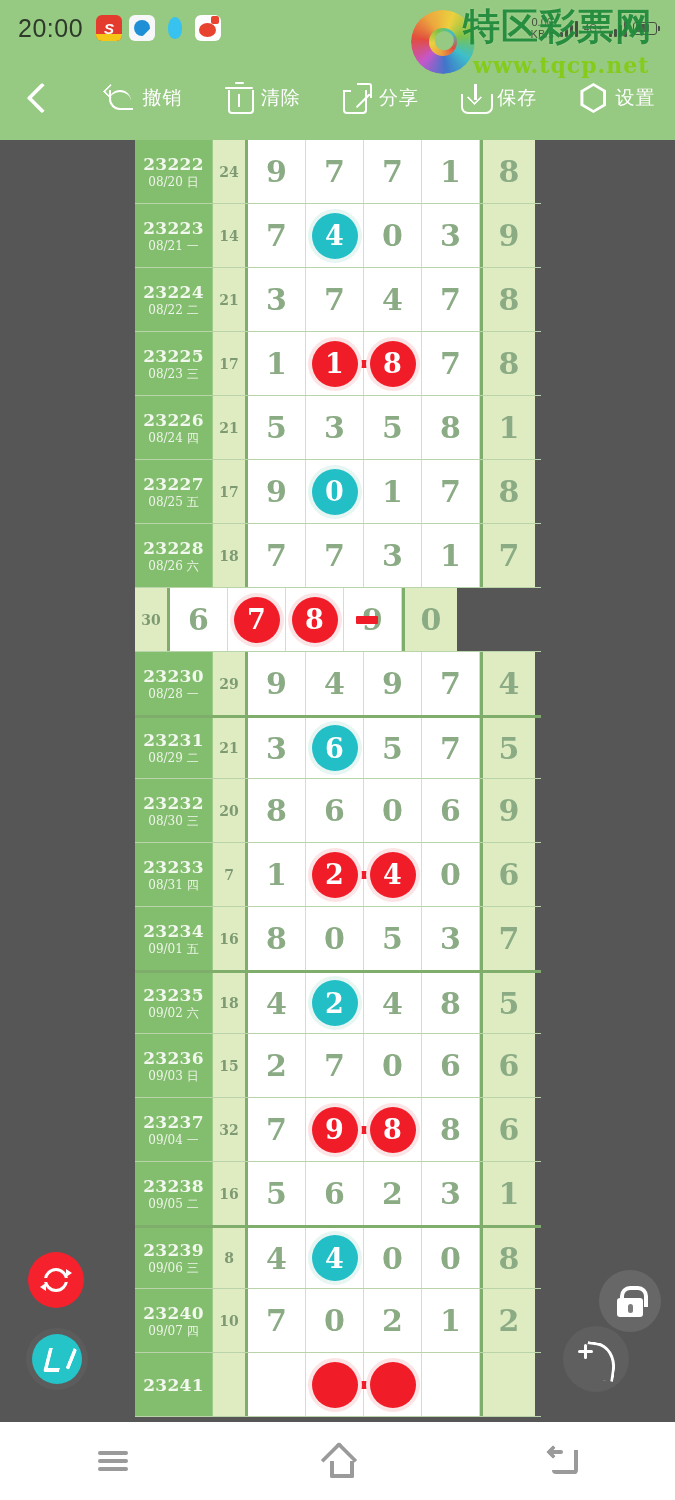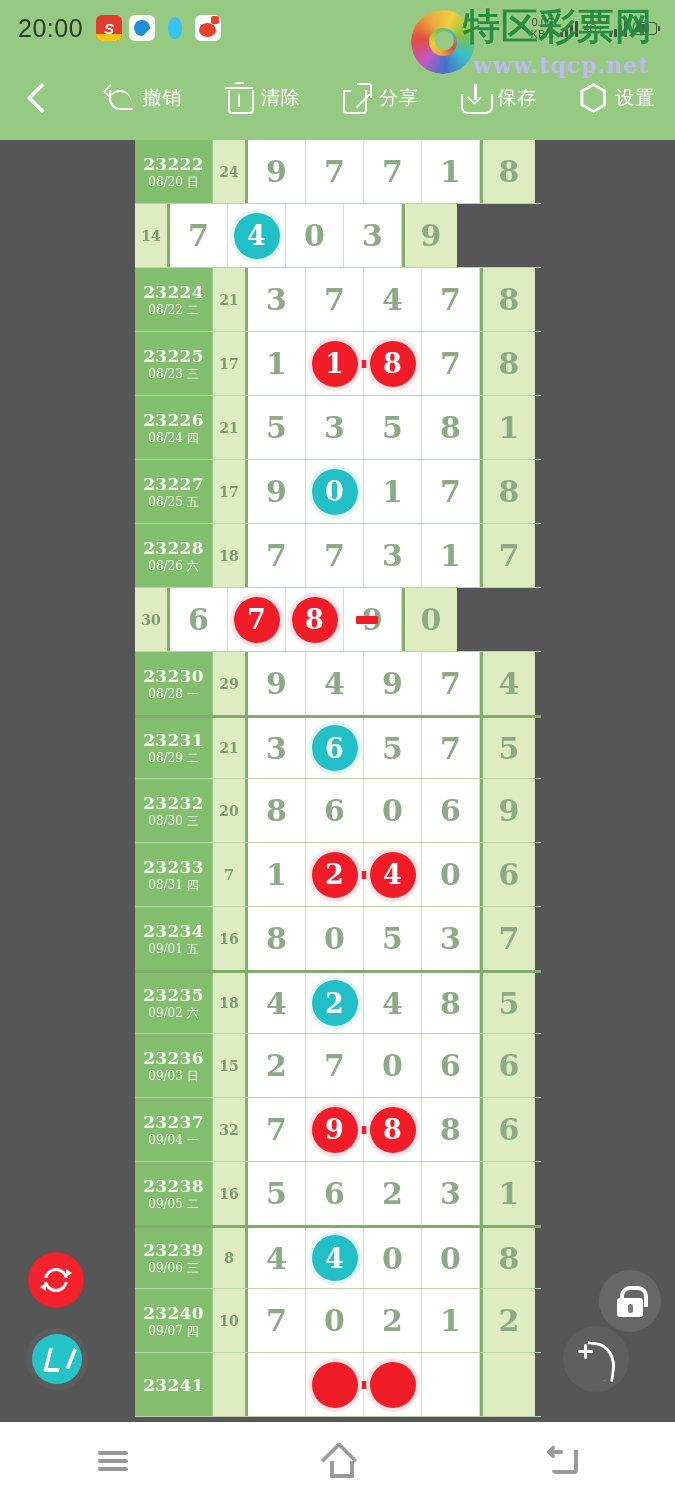--- a/index.html
+++ b/index.html
@@ -69,21 +69,21 @@
   #wm-text{
     position:absolute; left:62px; top:0;
     font-family:"DejaVu Serif","Liberation Serif",serif;
     font-weight:bold; font-size:37px; color:#1f8a3a; letter-spacing:1px;
     text-shadow:0 0 2px rgba(255,255,255,.35);
     opacity:.92; white-space:nowrap;
   }
   #wm-url{
     position:absolute; left:72px; top:50px;
     font-family:"DejaVu Serif","Liberation Serif",serif;
-    font-weight:bold; font-size:22px; color:#c4b5fd; letter-spacing:1px; white-space:nowrap;
+    font-weight:bold; font-size:22px; color:#84cc16; letter-spacing:1px; white-space:nowrap;
     opacity:.95;
   }
 
   
   #toolbar{
     position:absolute; left:0; top:56px; width:675px; height:84px;
     background:#96c981; z-index:5;
     display:flex; align-items:center;
   }
   #backbtn{ width:84px; height:84px; display:flex; align-items:center; justify-content:center; }
@@ -392,20 +392,24 @@
         <span>7</span>
       </div>
       <div class="c-num">
         <span>1</span>
       </div>
       <div class="c-num last">
         <span>8</span>
       </div>
     </div>
     <div class="row">
+      <div class="c-issue">
+        <div class="no">23223</div>
+        <div class="dt">08/21 一</div>
+      </div>
       <div class="c-sum">14</div>
       <div class="c-num">
         <span>7</span>
       </div>
       <div class="c-num">
         <div class="ball teal">
           <span>4</span>
         </div>
       </div>
       <div class="c-num">

